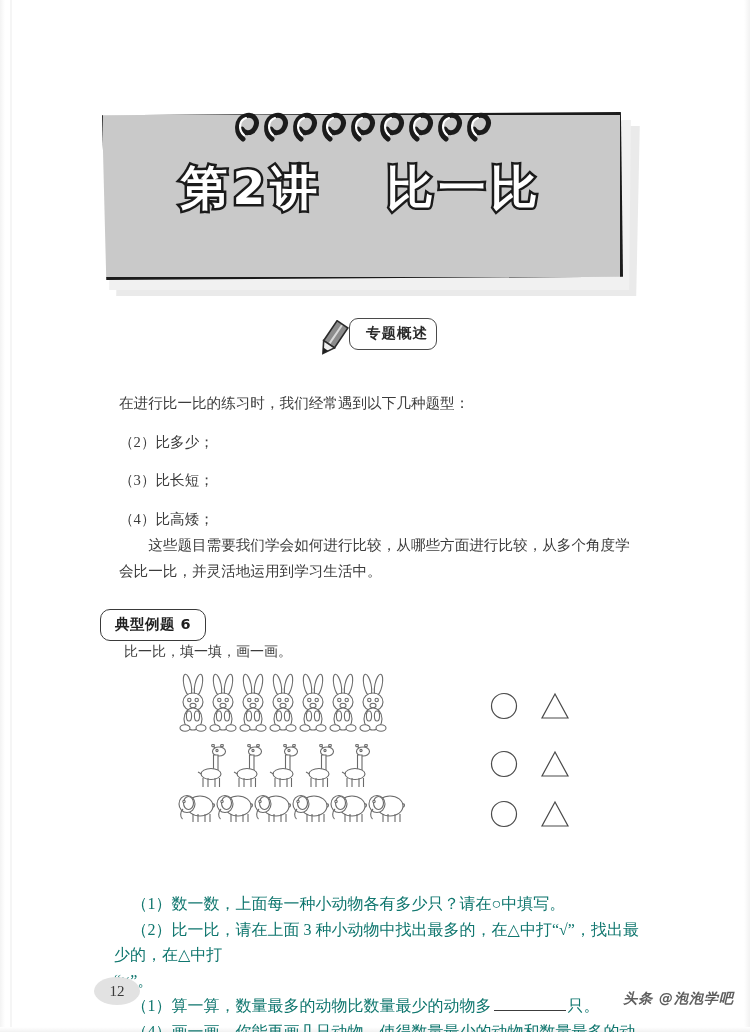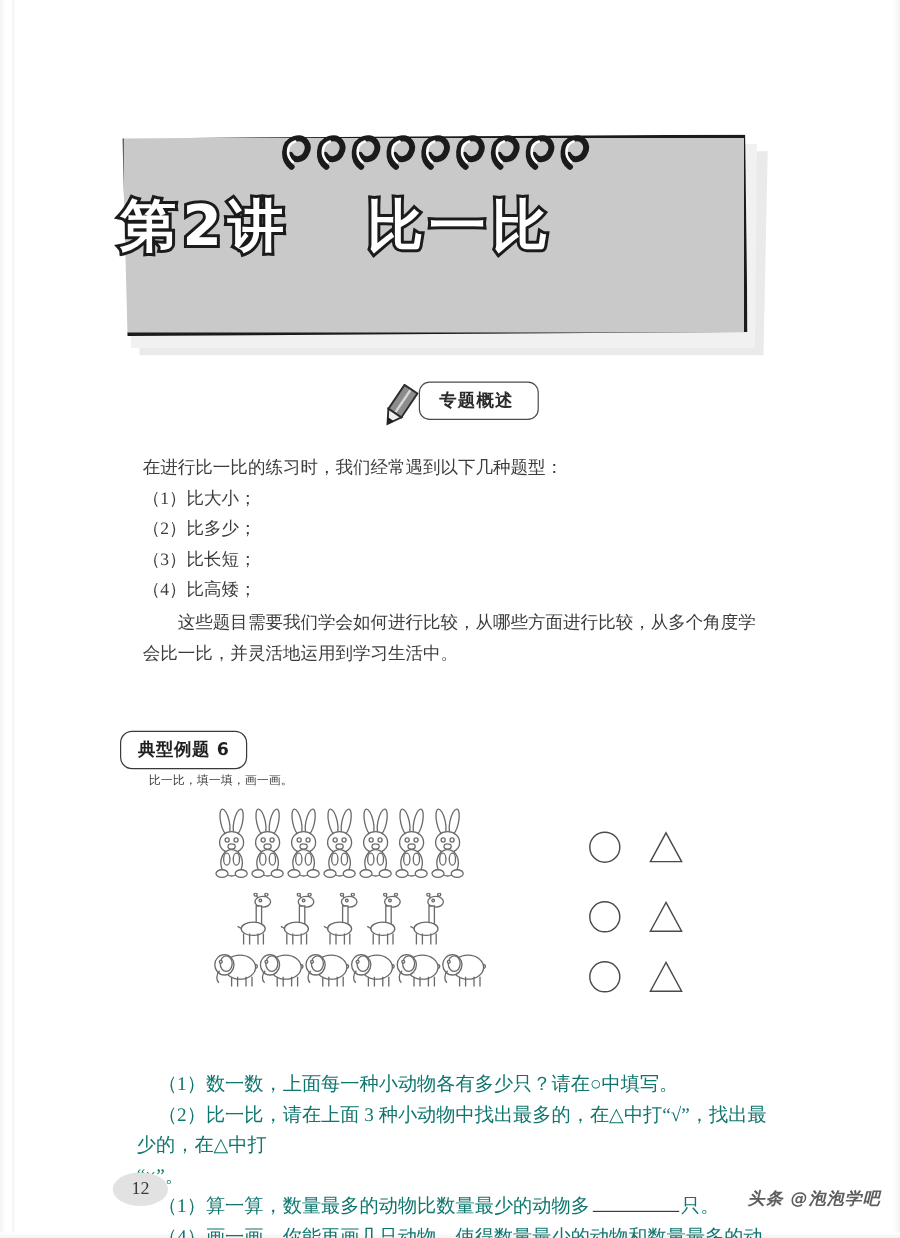--- a/index.html
+++ b/index.html
@@ -72,20 +72,21 @@
     background: #c9c9c9;
     border: 3px solid #1b1b1b;
     box-sizing: border-box;
     border-radius: 2px 3px 3px 2px;
     clip-path: polygon(0.4% 2%, 99.6% 0%, 100% 98%, 1.2% 100%);
   }
   .banner-title {
     position: absolute;
     left: 0; top: 45px;
     width: 523px;
+    text-align: center;
     font-family: "DejaVu Sans", "Liberation Sans", sans-serif;
     font-weight: bold;
     font-size: 47px;
     letter-spacing: 5px;
     color: #ffffff;
     -webkit-text-stroke: 5px #1b1b1b;
     paint-order: stroke fill;
     white-space: pre;
   }
   .spirals {
@@ -104,21 +105,21 @@
     width: 180px;
     height: 42px;
   }
   .pencil-icon {
     position: absolute;
     left: 0; top: 2px;
   }
   .topic-pill {
     position: absolute;
     left: 34px; top: 0px;
-    padding: 5px 20px 6px 16px;
+    padding: 5px 8px 6px 16px;
     border: 1.6px solid #4a4a4a;
     border-radius: 9px;
     background: #ffffff;
     font-family: "DejaVu Sans", "Liberation Sans", sans-serif;
     font-weight: bold;
     font-size: 14.5px;
     color: #2a2a2a;
     letter-spacing: 1px;
     white-space: nowrap;
   }
@@ -126,21 +127,21 @@
   
   .overview {
     position: absolute;
     left: 119px;
     top: 378px;
     width: 520px;
     font-size: 14.6px;
     line-height: 25.5px;
     color: #3c3c3c;
   }
-  .overview .ln { white-space: nowrap; }
+  .overview .ln { white-space: nowrap; margin-top: 13px; }
   .overview .para {
     white-space: normal;
     text-indent: 2em;
     line-height: 26px;
   }
 
   
   .ex-pill {
     position: absolute;
     left: 100px;
@@ -153,21 +154,21 @@
     font-weight: bold;
     font-size: 14.5px;
     color: #1f1f1f;
     letter-spacing: 0.5px;
     white-space: nowrap;
   }
   .ex-prompt {
     position: absolute;
     left: 124px;
     top: 643px;
-    font-size: 10px;
+    font-size: 14px;
     color: #3c3c3c;
     white-space: nowrap;
   }
 
   
   .figure {
     position: absolute;
     left: 178px;
     top: 672px;
     width: 420px;
@@ -299,21 +300,20 @@
         <line x1="17.5" y1="2" x2="17.5" y2="24" stroke="#d8d8d8" stroke-width="2"></line>
         <polygon points="11,25 24,25 17.5,36" fill="#efefef" stroke="#2b2b2b" stroke-width="1.6"></polygon>
         <polygon points="14.6,31 20.4,31 17.5,36" fill="#1f1f1f"></polygon>
       </g>
     </svg>
     <div class="topic-pill">专题概述</div>
   </div>
 
   <div class="overview">
     <div class="ln">在进行比一比的练习时，我们经常遇到以下几种题型：</div>
-    <div class="ln">（1）比大小；</div>
     <div class="ln">（2）比多少；</div>
     <div class="ln">（3）比长短；</div>
     <div class="ln">（4）比高矮；</div>
     <div class="para">这些题目需要我们学会如何进行比较，从哪些方面进行比较，从多个角度学会比一比，并灵活地运用到学习生活中。</div>
   </div>
 
   <div class="ex-pill">典型例题 6</div>
   <div class="ex-prompt">比一比，填一填，画一画。</div>
 
   <div class="figure">

